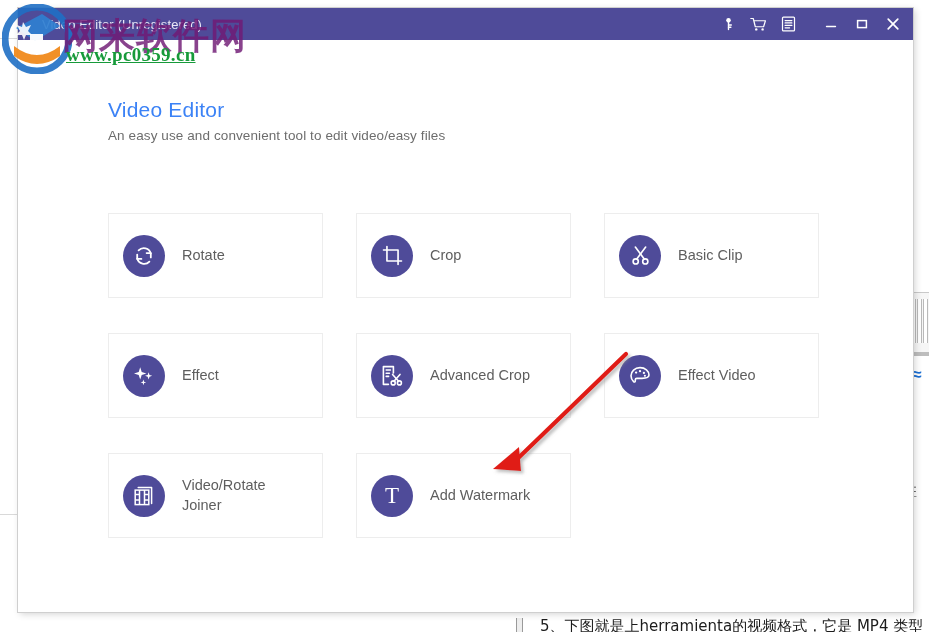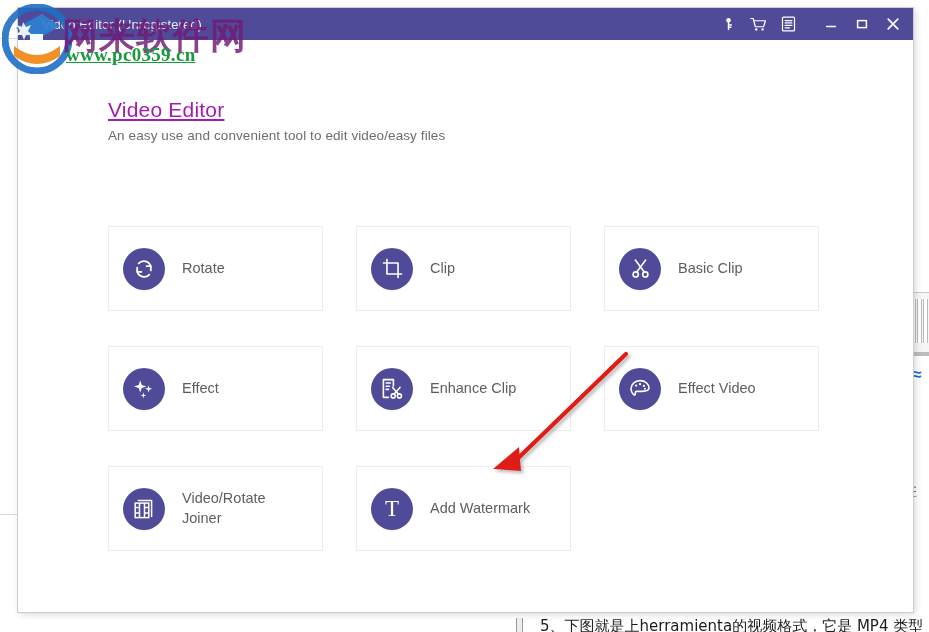--- a/index.html
+++ b/index.html
@@ -89,30 +89,30 @@
   #win-ctrl .win-btn:last-child{margin-right:5px;}
 
   
   #content{
     position:absolute;left:0;top:32px;width:895px;height:572px;
     background:#ffffff;
   }
 
   #page-title{
     position:absolute;left:90px;top:58px;
-    font-size:21px;color:#a21caf;font-weight:normal;letter-spacing:.2px;text-decoration:underline;
+    font-size:21px;color:#3b82f6;font-weight:normal;letter-spacing:.2px;
   }
   #page-subtitle{
     position:absolute;left:90px;top:88px;
     font-size:13.5px;color:#6d6d6d;letter-spacing:.1px;
   }
 
   
   #card-grid{
-    position:absolute;left:90px;top:186px;
+    position:absolute;left:90px;top:173px;
     width:710px;
     display:grid;
     grid-template-columns:repeat(3,215px);
     grid-template-rows:repeat(3,85px);
     column-gap:33px;row-gap:35px;
   }
   .card{
     width:215px;height:85px;
     background:#ffffff;
     border:1px solid #ededed;
@@ -258,21 +258,21 @@
         <span class="card-label">Rotate</span>
       </div>
 
       <div class="card">
         <span class="card-icon">
           <svg width="23" height="23" viewBox="0 0 24 24" fill="none" stroke="#ffffff" stroke-width="1.7">
             <path d="M6.2 2.6 V17.8 H21.4" stroke-linecap="round" stroke-linejoin="round"></path>
             <path d="M2.6 6.2 H17.8 V21.4" stroke-linecap="round" stroke-linejoin="round"></path>
           </svg>
         </span>
-        <span class="card-label">Clip</span>
+        <span class="card-label">Crop</span>
       </div>
 
       <div class="card">
         <span class="card-icon">
           <svg width="23" height="23" viewBox="0 0 24 24" fill="none" stroke="#ffffff" stroke-width="1.7">
             <circle cx="7" cy="18.2" r="2.7"></circle>
             <circle cx="17" cy="18.2" r="2.7"></circle>
             <path d="M16.1 15.9 L6.6 3.2" stroke-linecap="round"></path>
             <path d="M7.9 15.9 L17.4 3.2" stroke-linecap="round"></path>
           </svg>
@@ -295,21 +295,21 @@
         <span class="card-icon">
           <svg width="24" height="24" viewBox="0 0 24 24" fill="none" stroke="#ffffff" stroke-width="1.6">
             <path d="M3.4 2.6 H13.4 V9 M3.4 2.6 V20.4 H8.4" stroke-linecap="round" stroke-linejoin="round"></path>
             <path d="M6.2 6 H10.4 M6.2 9.2 H9.4 M6.2 12.4 H8.6" stroke-linecap="round"></path>
             <circle cx="13.2" cy="18.9" r="2"></circle>
             <circle cx="19.4" cy="18.9" r="2"></circle>
             <path d="M18.6 17.3 L12.6 10.4" stroke-linecap="round"></path>
             <path d="M14 17.3 L20 10.4" stroke-linecap="round"></path>
           </svg>
         </span>
-        <span class="card-label">Enhance Clip</span>
+        <span class="card-label">Advanced Crop</span>
       </div>
 
       <div class="card">
         <span class="card-icon">
           <svg width="24" height="24" viewBox="0 0 24 24" fill="none" stroke="#ffffff" stroke-width="1.6">
             <path d="M12 3.6 C6.8 3.6 3 7.4 3 11.8 C3 14.4 4.3 16.4 5.6 17.6 C6.4 18.3 7.3 17.9 7.3 17 L7.3 15.8 C7.3 15 8 14.4 8.8 14.4 L14 14.4 C17.3 14.4 21 13.4 21 11.1 C21 7 17.2 3.6 12 3.6 Z" stroke-linejoin="round"></path>
             <circle cx="8.1" cy="8.6" r="1.15" fill="#ffffff" stroke="none"></circle>
             <circle cx="12" cy="7.2" r="1.15" fill="#ffffff" stroke="none"></circle>
             <circle cx="15.9" cy="8.9" r="1.15" fill="#ffffff" stroke="none"></circle>
             <circle cx="16.9" cy="11.8" r="1.05" fill="#ffffff" stroke="none"></circle>

